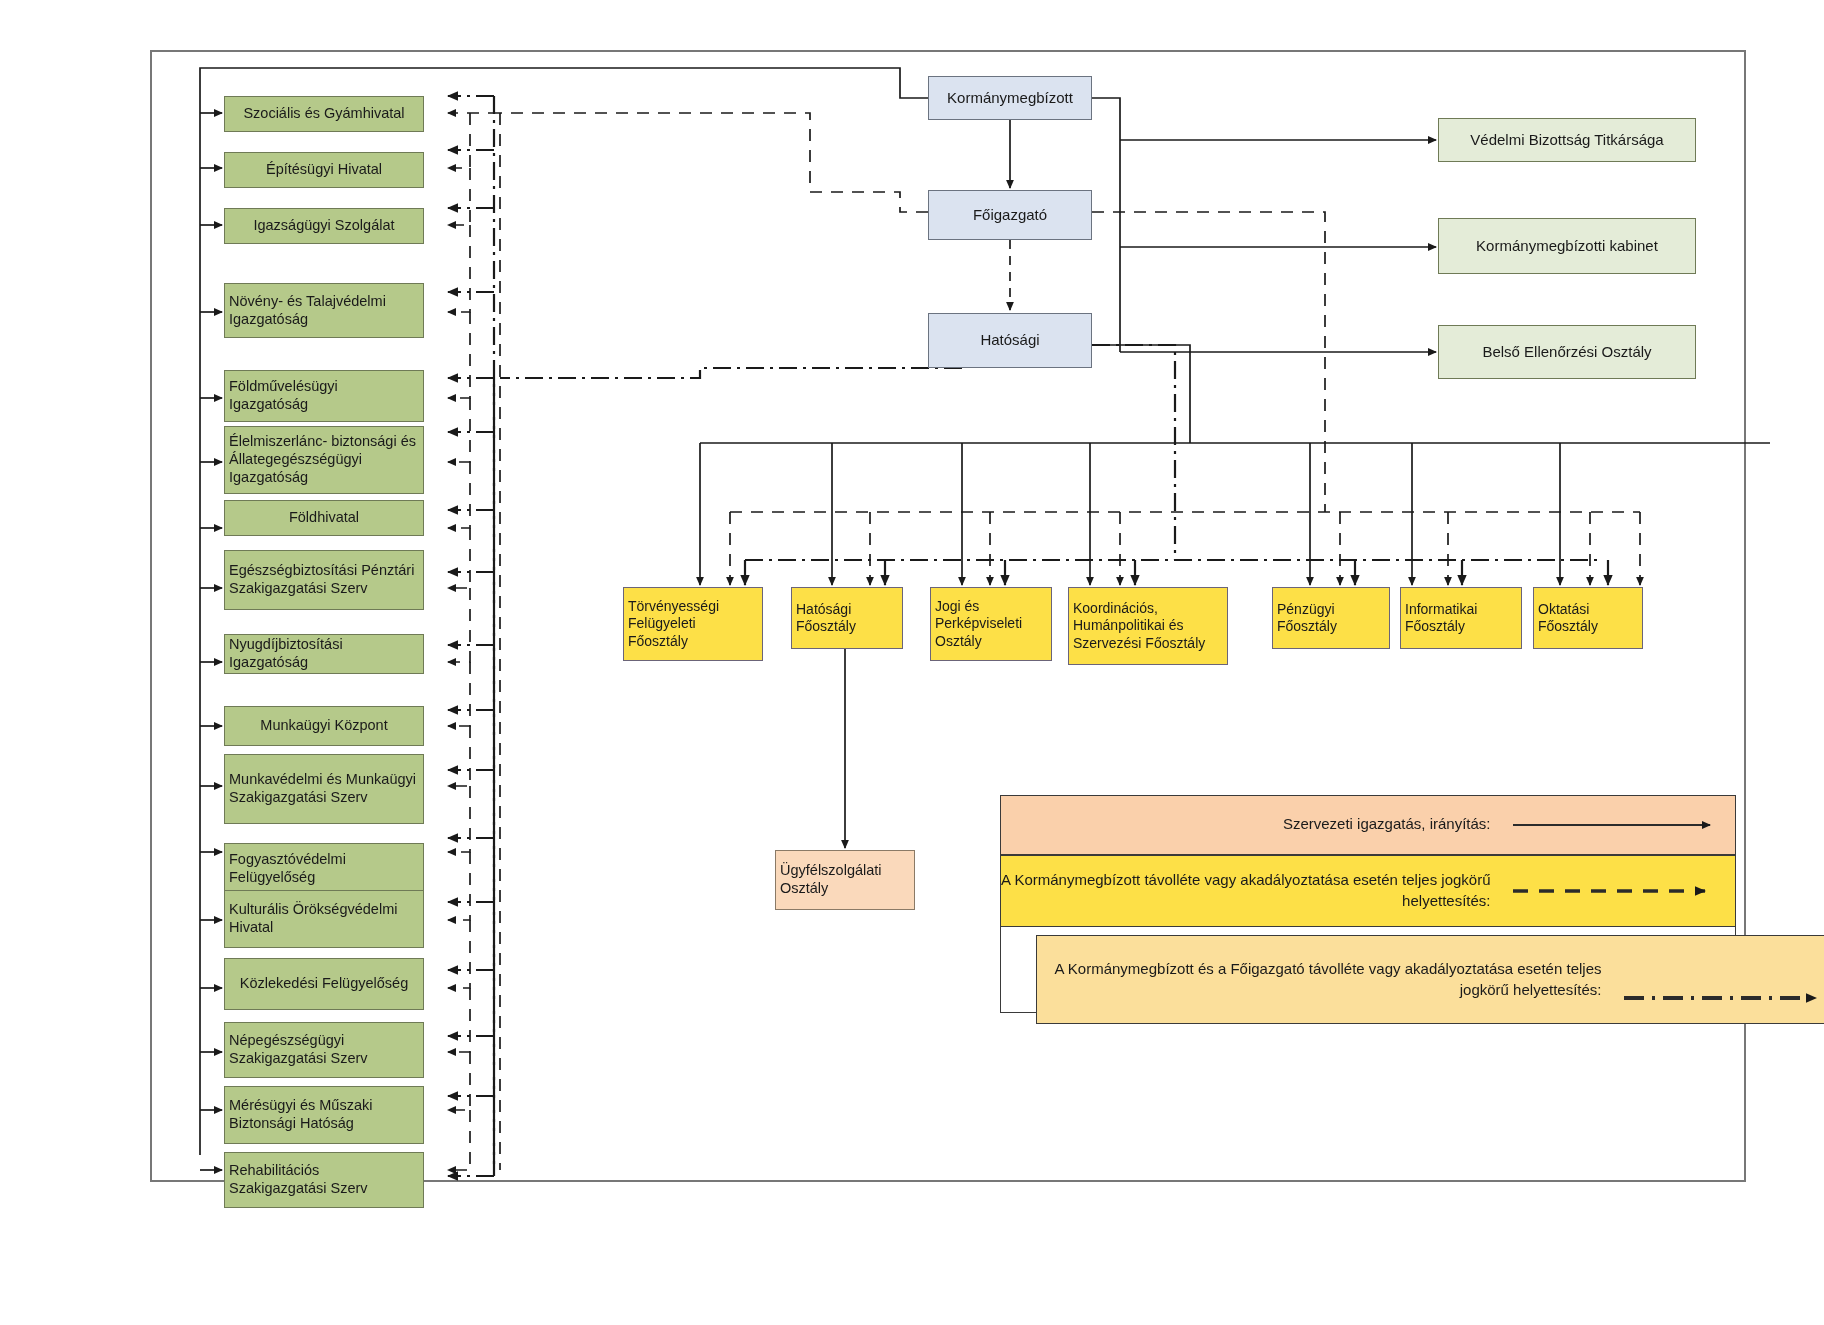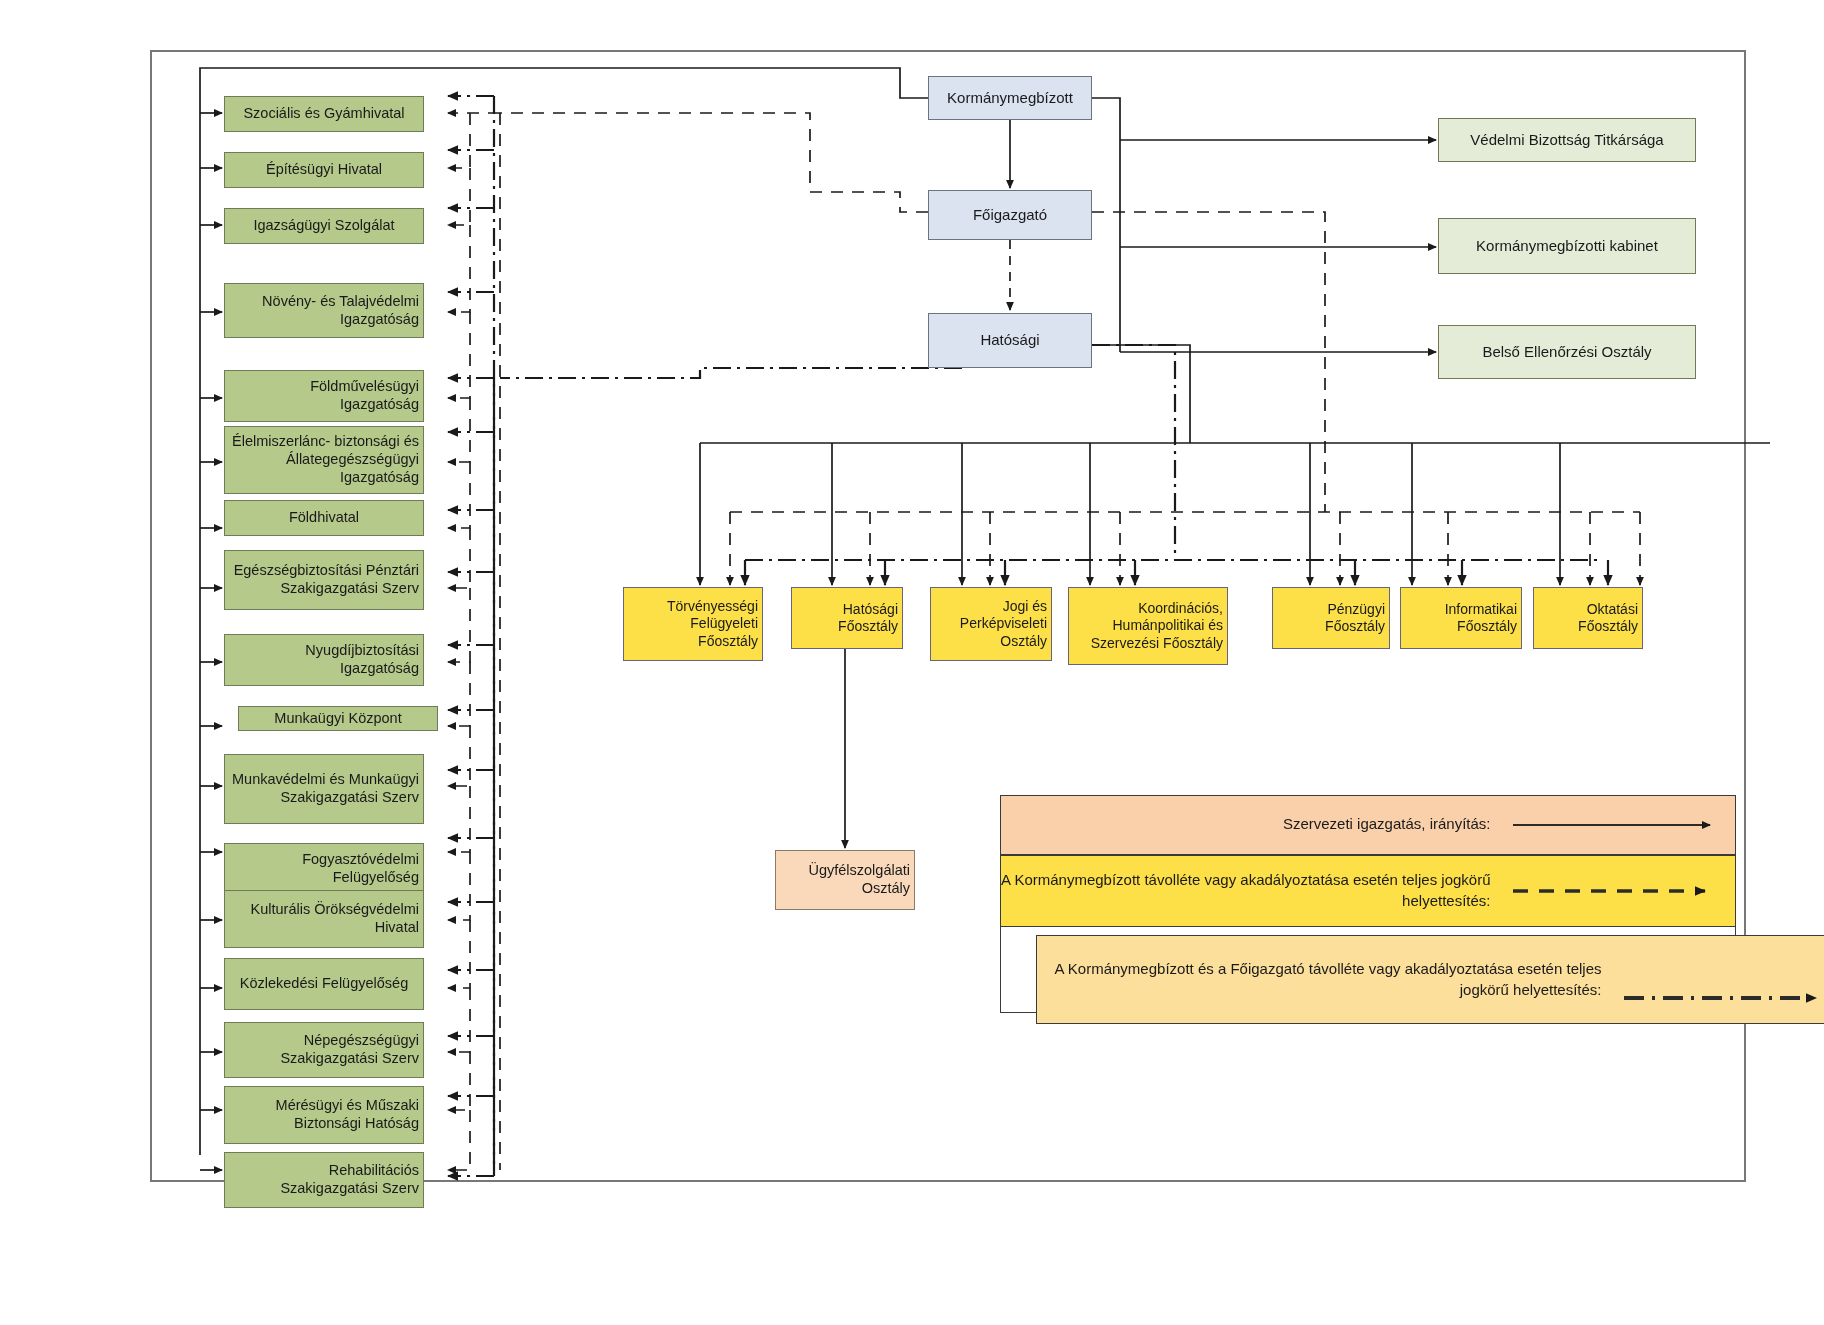--- a/index.html
+++ b/index.html
@@ -1,20 +1,20 @@
 <!DOCTYPE html>
 <html><head>
 <meta charset="utf-8">
 <style>
   html,body{margin:0;padding:0;background:#ffffff;}
   body{font-family:"Liberation Sans","DejaVu Sans",sans-serif;}
   #stage{position:relative;width:1824px;height:1325px;overflow:hidden;background:#fff;}
   #svg-layer{position:absolute;left:0;top:0;width:1824px;height:1325px;}
   .node{position:absolute;box-sizing:border-box;display:flex;align-items:center;
-        justify-content:center;text-align:right;border:1.5px solid #7a7a7a;
+        justify-content:center;text-align:left;border:1.5px solid #7a7a7a;
         line-height:1.22;color:#1a1a1a;padding:2px 4px;}
   .n-green{background:#b5c98a;border-color:#6f7a56;font-size:14.5px;}
   .n-lightgreen{background:#e4ecd8;border-color:#6f7a56;font-size:15px;}
   .n-blue{background:#dbe3f0;border-color:#6b7380;font-size:15px;}
   .n-purple{background:#fde047;border-color:#6b6478;font-size:14px;}
   .n-orange{background:#fad9bb;border-color:#8a7a66;font-size:14.5px;}
   .legend{position:absolute;box-sizing:border-box;border:1.5px solid #3a3a3a;}
   .legend-row{position:absolute;box-sizing:border-box;border:1.5px solid #3a3a3a;
               display:flex;align-items:center;}
   .lg-a{background:#fad0ab;}
@@ -170,22 +170,22 @@
   <div class="node n-lightgreen" style="left:1438px;top:325px;width:258px;height:54px;">Belső Ellenőrzési Osztály</div>
 
   <div class="node n-green" style="left:224px;top:96px;width:200px;height:36px;">Szociális és Gyámhivatal</div>
   <div class="node n-green" style="left:224px;top:152px;width:200px;height:36px;">Építésügyi Hivatal</div>
   <div class="node n-green" style="left:224px;top:208px;width:200px;height:36px;">Igazságügyi Szolgálat</div>
   <div class="node n-green" style="left:224px;top:283px;width:200px;height:55px;">Növény- és Talajvédelmi Igazgatóság</div>
   <div class="node n-green" style="left:224px;top:370px;width:200px;height:52px;">Földművelésügyi Igazgatóság</div>
   <div class="node n-green" style="left:224px;top:426px;width:200px;height:68px;">Élelmiszerlánc- biztonsági és Állategegészségügyi Igazgatóság</div>
   <div class="node n-green" style="left:224px;top:500px;width:200px;height:36px;">Földhivatal</div>
   <div class="node n-green" style="left:224px;top:550px;width:200px;height:60px;">Egészségbiztosítási Pénztári Szakigazgatási Szerv</div>
-  <div class="node n-green" style="left:224px;top:634px;width:200px;height:52px;">Nyugdíjbiztosítási Igazgatóság</div>
-  <div class="node n-green" style="left:238px;top:706px;width:200px;height:25px;">Munkaügyi Központ</div>
+  <div class="node n-green" style="left:224px;top:634px;width:200px;height:40px;">Nyugdíjbiztosítási Igazgatóság</div>
+  <div class="node n-green" style="left:224px;top:706px;width:200px;height:40px;">Munkaügyi Központ</div>
   <div class="node n-green" style="left:224px;top:754px;width:200px;height:70px;">Munkavédelmi és Munkaügyi Szakigazgatási Szerv</div>
   <div class="node n-green" style="left:224px;top:828px;width:200px;height:52px;margin-top:15px;">Fogyasztóvédelmi Felügyelőség</div>
   <div class="node n-green" style="left:224px;top:890px;width:200px;height:58px;">Kulturális Örökségvédelmi Hivatal</div>
   <div class="node n-green" style="left:224px;top:958px;width:200px;height:52px;">Közlekedési Felügyelőség</div>
   <div class="node n-green" style="left:224px;top:1022px;width:200px;height:56px;">Népegészségügyi Szakigazgatási Szerv</div>
   <div class="node n-green" style="left:224px;top:1086px;width:200px;height:58px;">Mérésügyi és Műszaki Biztonsági Hatóság</div>
   <div class="node n-green" style="left:224px;top:1152px;width:200px;height:56px;">Rehabilitációs Szakigazgatási Szerv</div>
 
   <div class="node n-purple" style="left:623px;top:587px;width:140px;height:74px;">Törvényességi Felügyeleti Főosztály</div>
   <div class="node n-purple" style="left:791px;top:587px;width:112px;height:62px;">Hatósági Főosztály</div>

